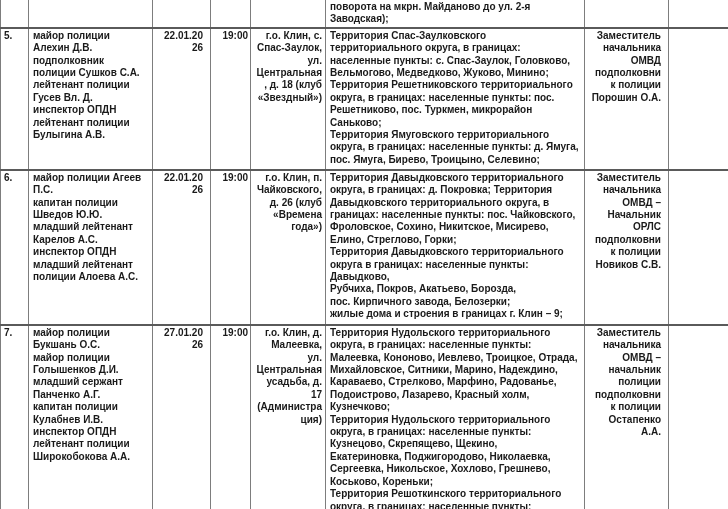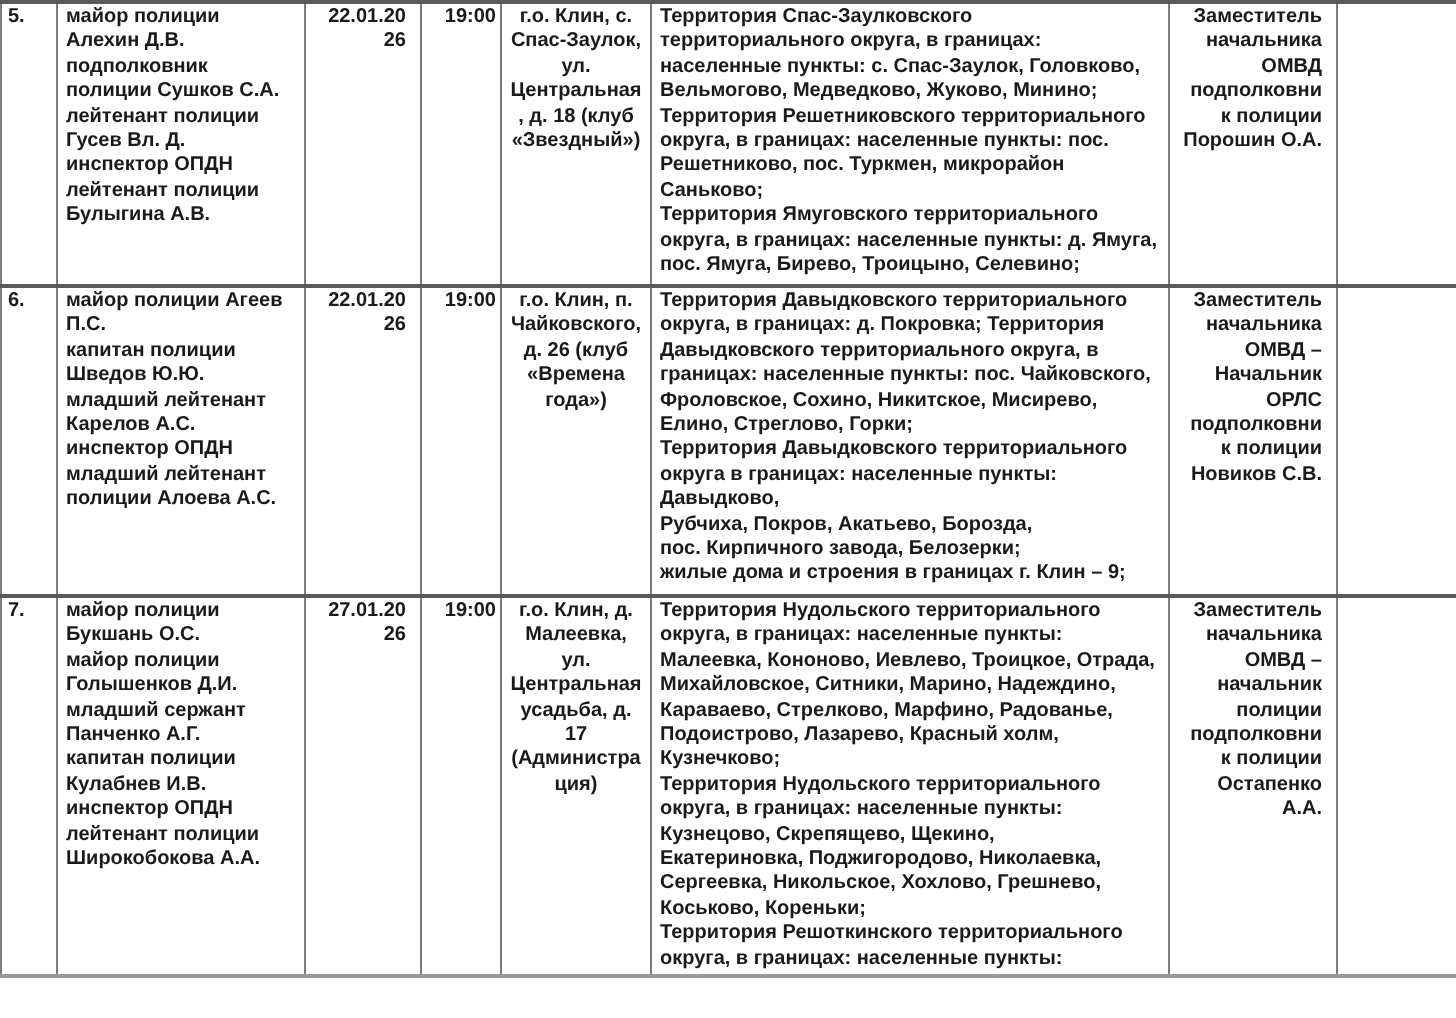--- a/index.html
+++ b/index.html
@@ -30,41 +30,51 @@
     overflow-wrap: break-word;
     word-wrap: break-word;
   }
   tr.main-row > td { border-top: 2px solid #5a5a5a; }
   tr.continuation > td { border-top: none; }
   tr.bottom-cut > td { border-bottom: 2px solid #9a9a9a; }
   td.c-num { text-align: left; padding-left: 3px; }
   td.c-officers { text-align: left; padding: 1px 4px; }
   td.c-date { text-align: right; padding: 1px 7px; word-break: break-all; }
   td.c-time { text-align: right; padding: 1px 2px; }
-  td.c-place { text-align: center; padding: 1px 3px; border-radius: 22px; }
+  td.c-place { text-align: right; padding: 1px 3px; border-radius: 22px; }
   td.c-terr { text-align: left; padding: 1px 4px; }
   td.c-offcl { text-align: right; padding: 1px 7px 1px 6px; }
   td.c-empty { }
 </style>
 </head>
 <body>
 
 <div class="page">
   <table class="schedule">
     <colgroup>
       <col style="width:28px">
       <col style="width:124px">
       <col style="width:58px">
       <col style="width:40px">
       <col style="width:75px">
       <col style="width:259px">
       <col style="width:84px">
       <col style="width:60px">
     </colgroup>
     <tbody>
+      <tr class="continuation" style="height:25px">
+        <td class="c-num"></td>
+        <td class="c-officers"></td>
+        <td class="c-date"></td>
+        <td class="c-time"></td>
+        <td class="c-place"></td>
+        <td class="c-terr">поворота на мкрн. Майданово до ул. 2-я Заводская);</td>
+        <td class="c-offcl"></td>
+        <td class="c-empty"></td>
+      </tr>
 
       <tr class="main-row" style="height:142px">
         <td class="c-num">5.</td>
         <td class="c-officers">майор полиции Алехин Д.В.
 подполковник полиции Сушков С.А.
 лейтенант полиции Гусев Вл. Д.
 инспектор ОПДН лейтенант полиции Булыгина А.В.</td>
         <td class="c-date">22.01.2026</td>
         <td class="c-time">19:00</td>
         <td class="c-place">г.о. Клин, с. Спас-Заулок, ул. Центральная, д. 18 (клуб «Звездный»)</td>

